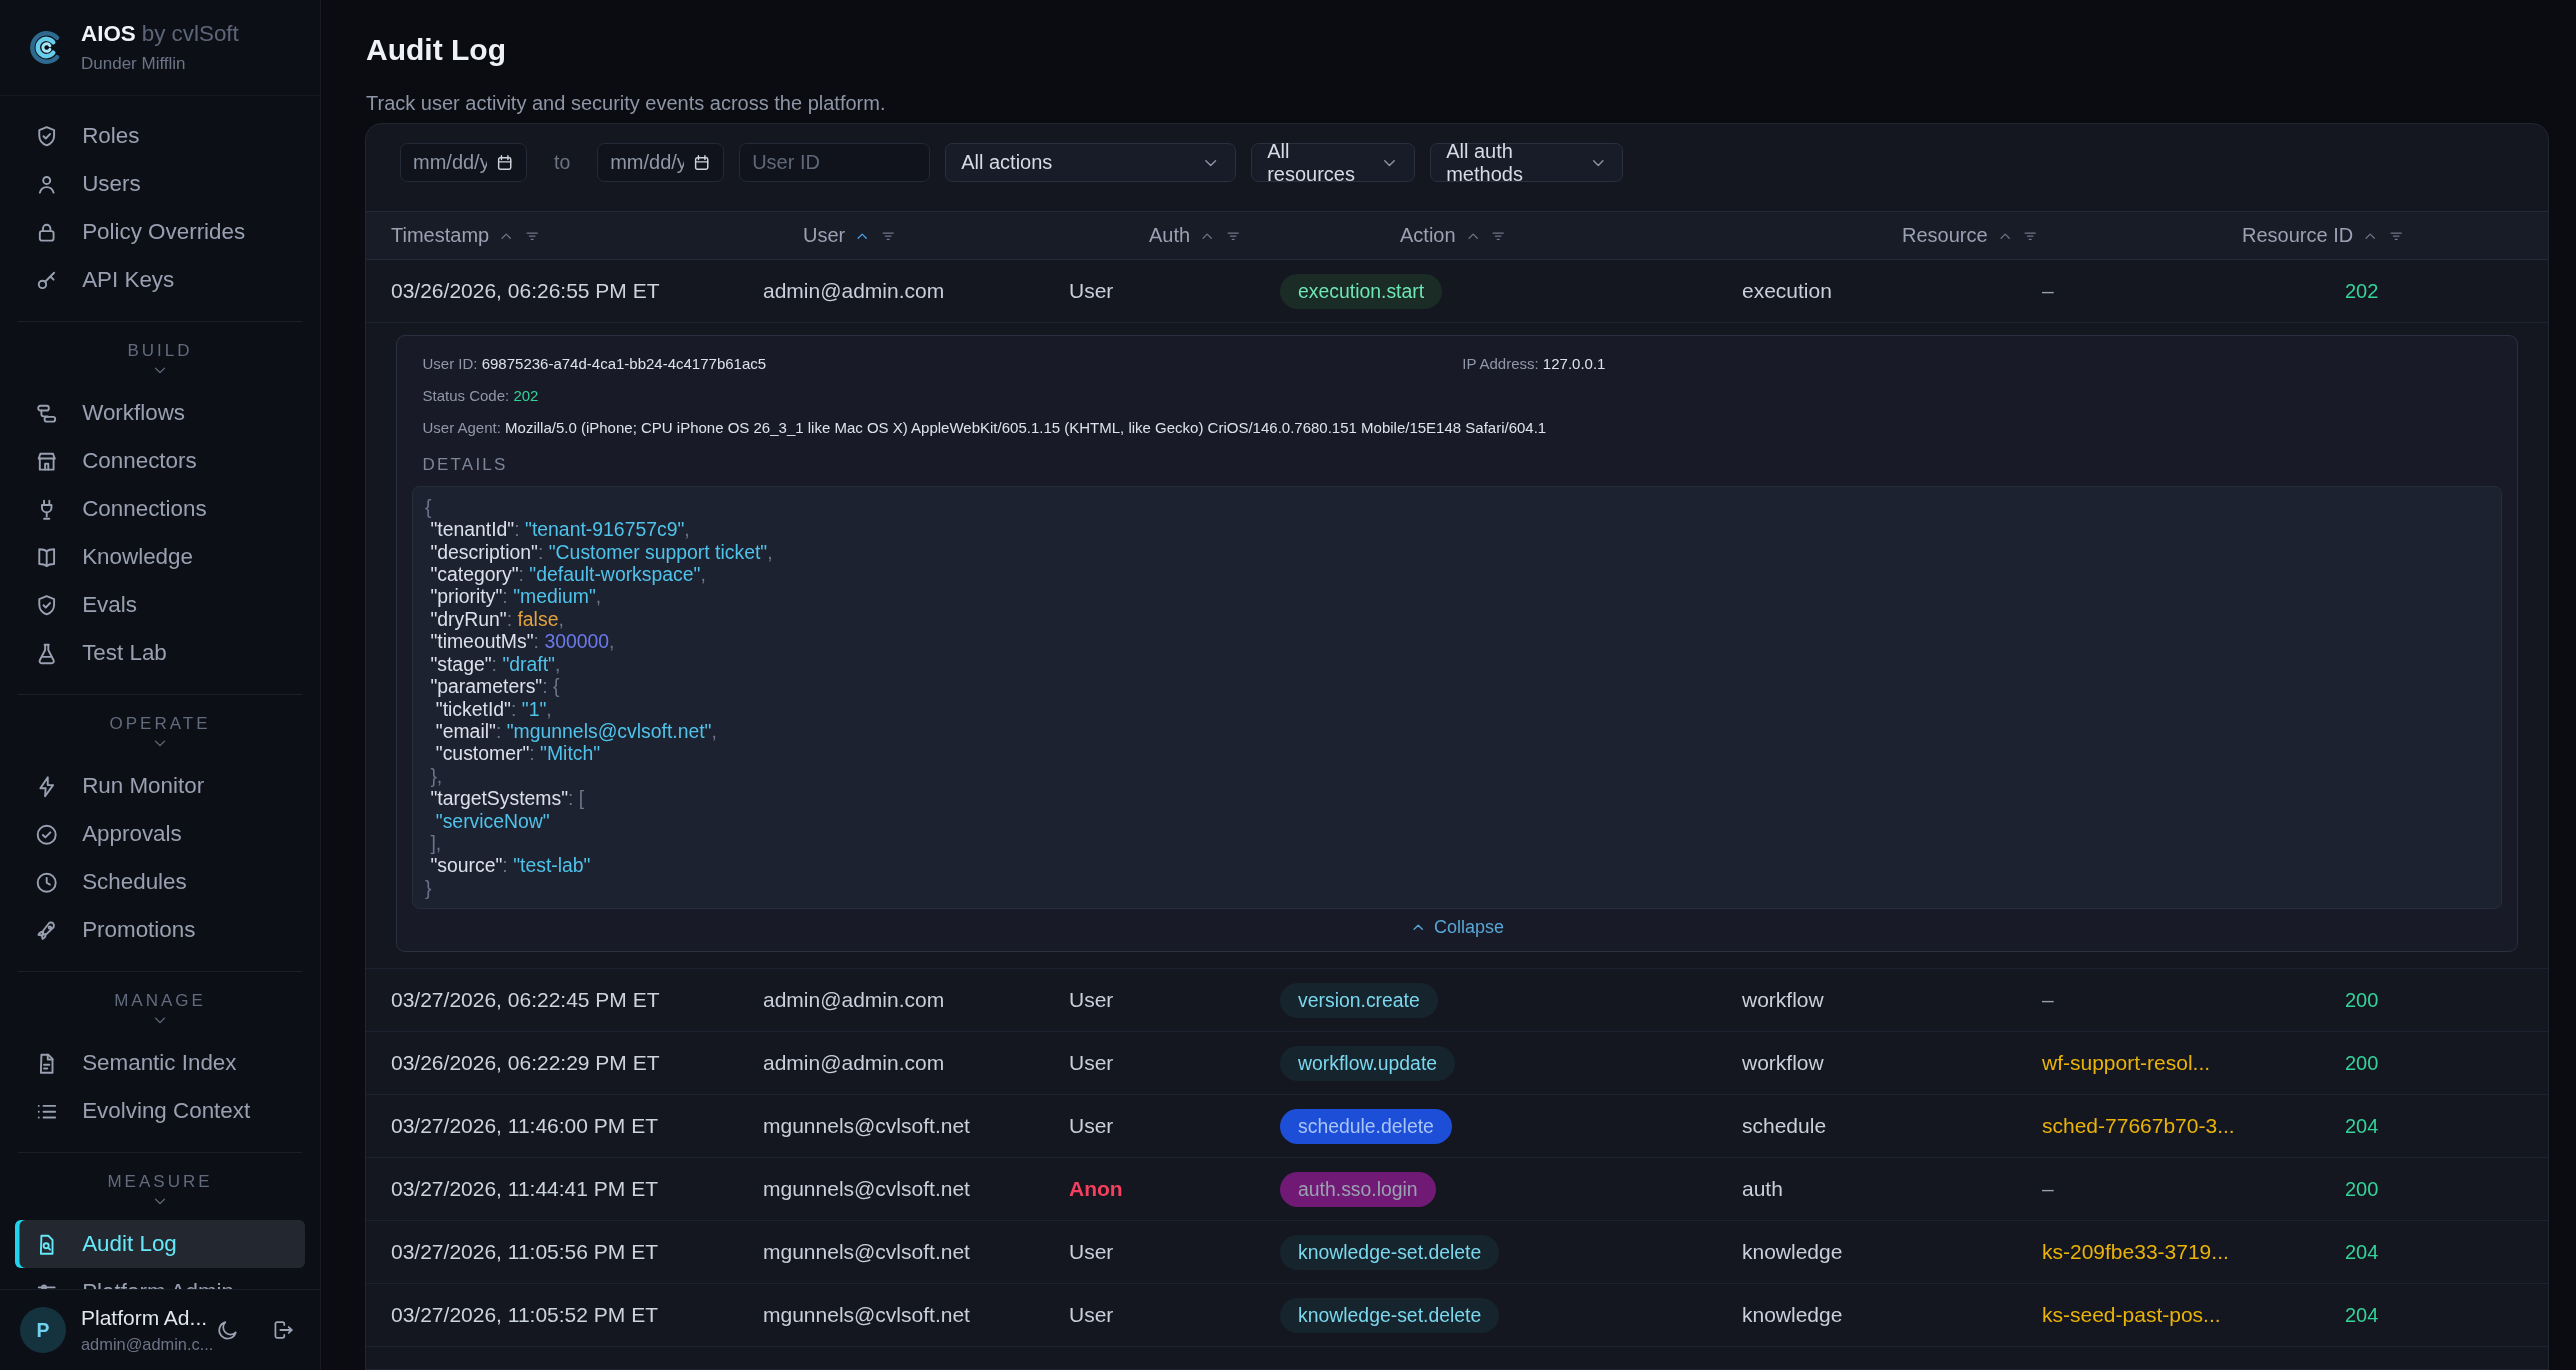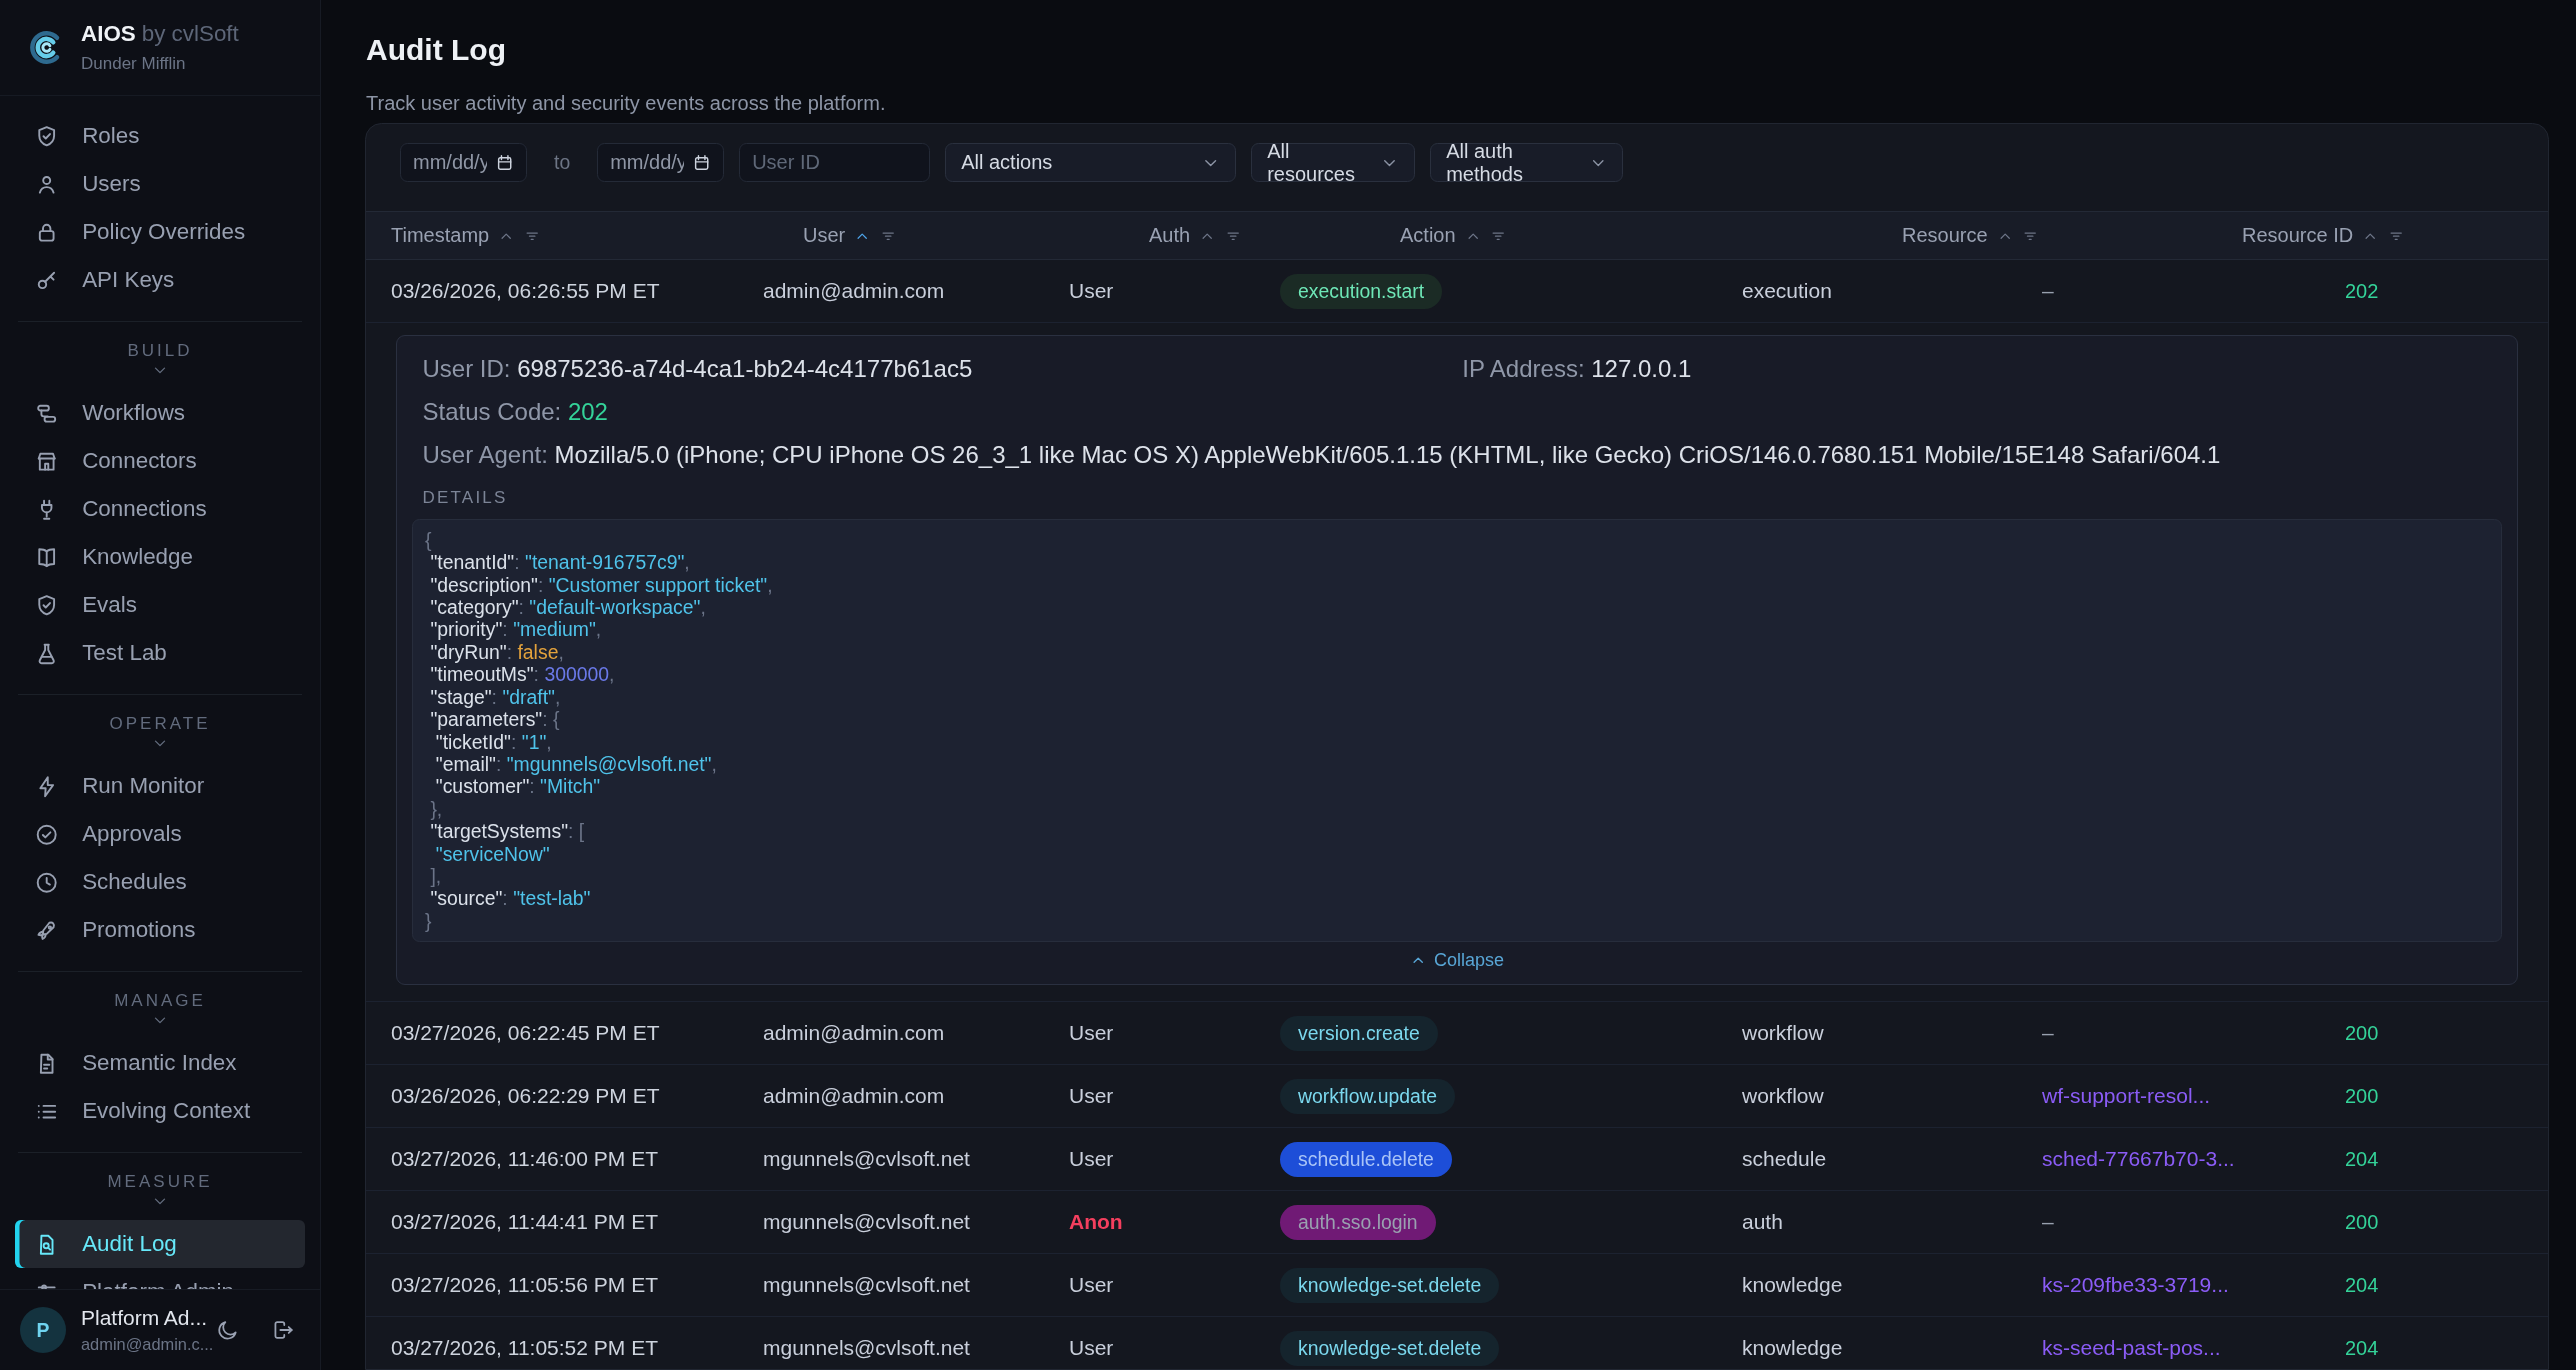--- a/index.html
+++ b/index.html
@@ -66,28 +66,28 @@
   .th .sort.on{ color:#4da3e8;}
   .th .filt{ width:16.4px; height:16.4px; color:#6c7487; display:flex;}
   .row{ height:63px; border-bottom:0.7px solid #1c2230; font-size:21px; color:#c9cfdb;}
   .cell-ts{ padding-left:25px; color:#ced4de;}
   .badge{ display:inline-block; padding:8.2px 18px; border-radius:746px; font-size:19.4px; line-height:1;}
   .badge-green{ color:#6ee7b7; background:#1b2b25;}
   .badge-cyan{ color:#7bd8ee; background:#15242d;}
   .badge-blue{ color:#a9c4f7; background:#1d4ed8;}
   .badge-gray{ color:#9aa1b0; background:#701a75;}
   .auth-anon{ color:#f43f5e;font-weight:bold;}
-  .rid{ color:#8b5cf6;} .rid-dash{ color:#98a0ae;}
+  .rid{ color:#eab308;} .rid-dash{ color:#98a0ae;}
   .status{ color:#34d399; font-size:20px;}
 
   
   .detail-row{ border-bottom:0.7px solid #1c2230; padding:11.2px 30px 16.4px 30px;}
   .detail-panel{ background:#181b27; border:0.7px solid #2a3040; border-radius:9px;
     padding:19.4px 15px 13.4px 15px;}
-  .field-line{ font-size:24px; color:#8f97a8; margin:0 0 15px 10.5px;}
+  .field-line{ font-size:15px; color:#8f97a8; margin:0 0 15px 10.5px;}
   .field-line .val{ color:#dde2ea;}
   .field-line .val-green{ color:#34d399;}
   .field-grid{ display:grid; grid-template-columns:1fr 1fr;}
   .details-label{ font-size:17px; letter-spacing:2.2px; color:#7c8496; margin:19.4px 0 10.5px 10.5px;}
   .code{ background:#1d2231; border:0.7px solid #272d3c; border-radius:7.5px; padding:9px 12px;
     font-size:19.4px; line-height:22.4px; white-space:pre; color:#dbe1ea;}
   .j-p{ color:#6b7488;} .j-k{ color:#dbe1ea;} .j-s{ color:#4fc3ea;}
   .j-b{ color:#e3a23c;} .j-n{ color:#6a79e8;}
   .collapse{ display:flex; justify-content:center; align-items:center; gap:7.5px;
     color:#58a6d6; font-size:18px; margin-top:7.5px; cursor:default;}

